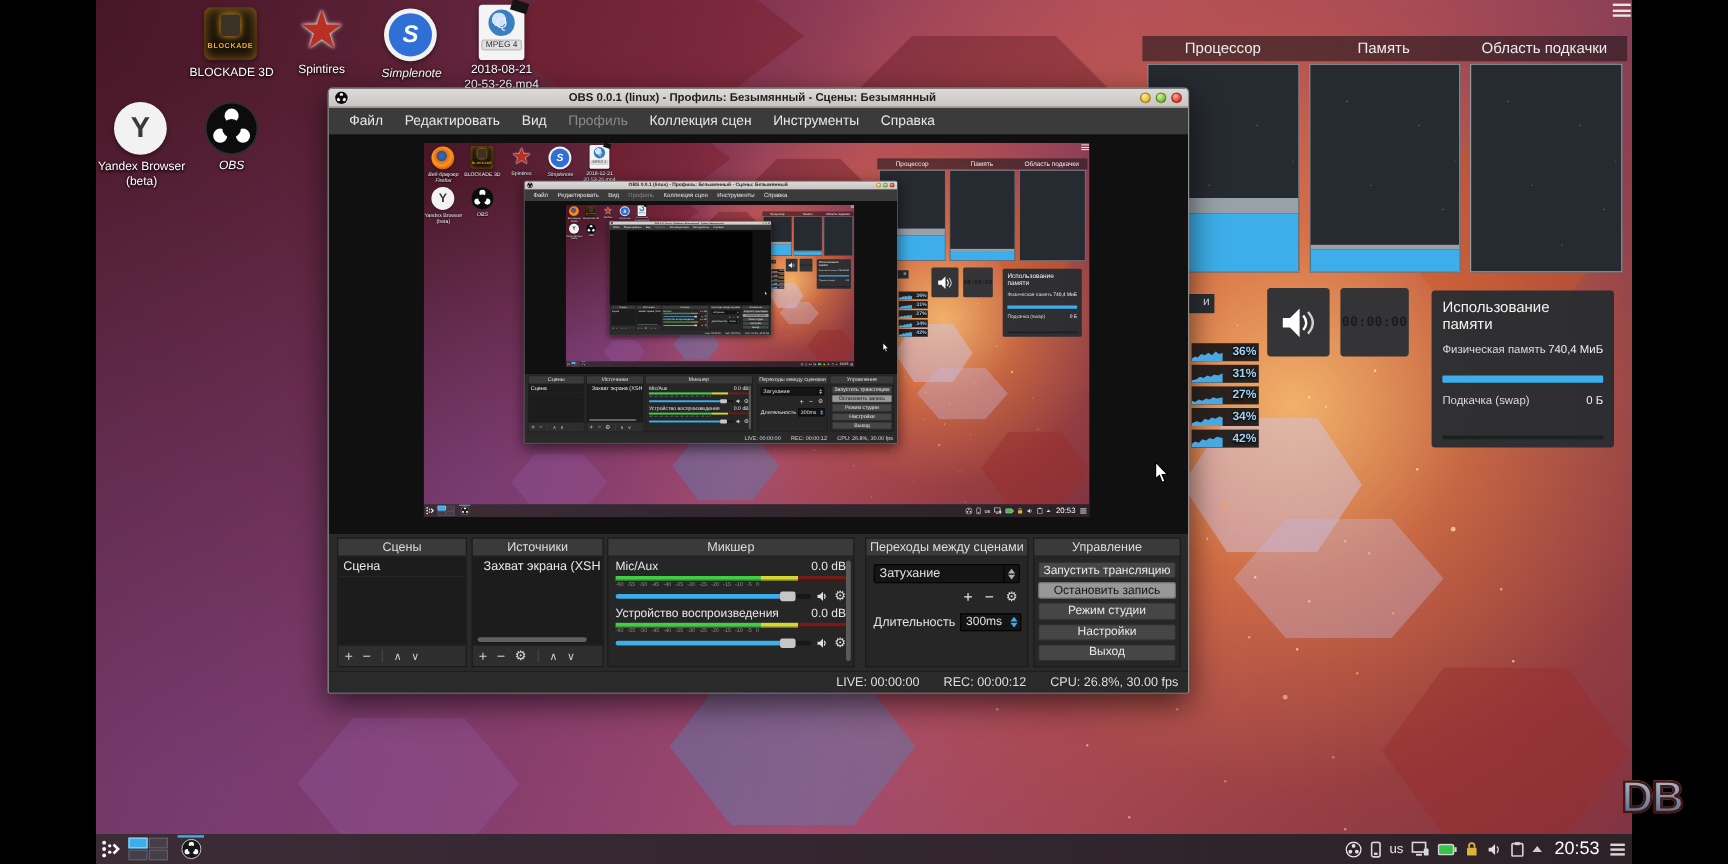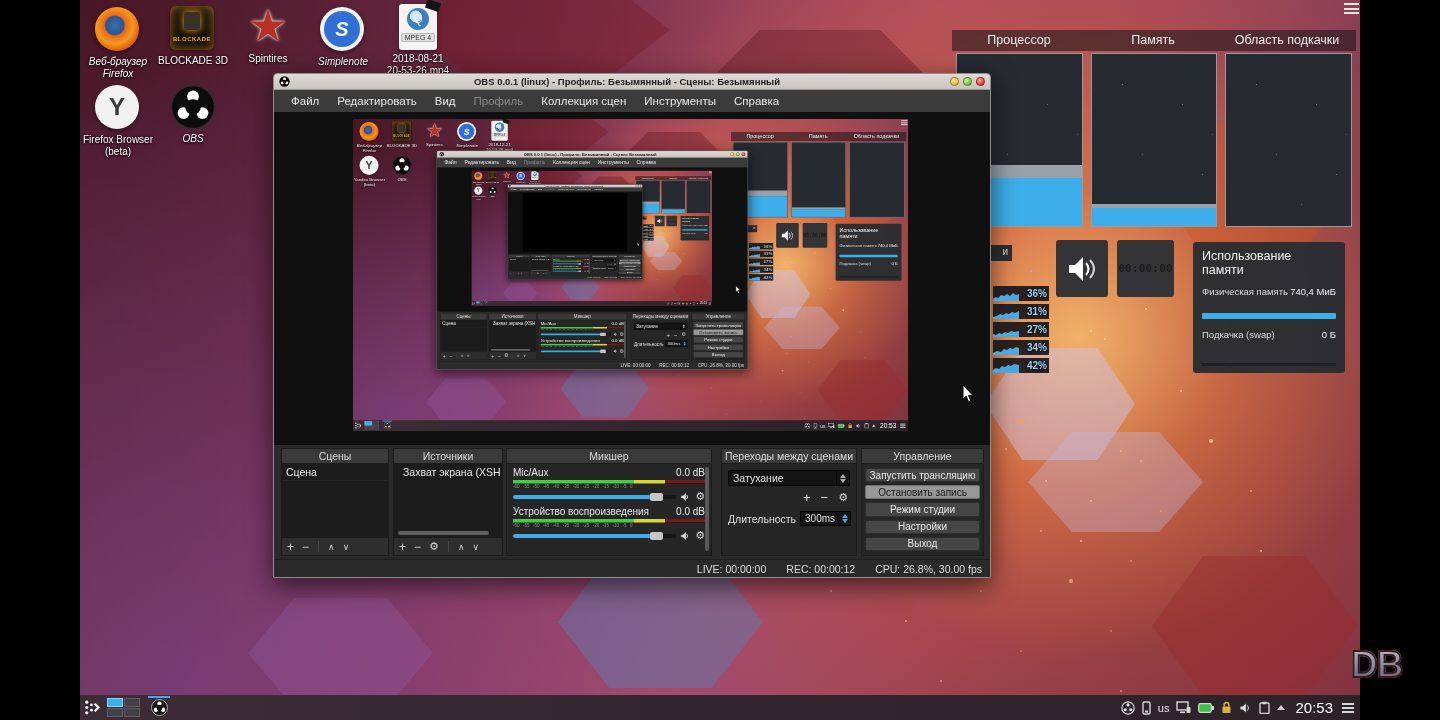--- a/index.html
+++ b/index.html
@@ -206,27 +206,20 @@
       <div class="hex" style="left:1075px;top:125px;width:195px;height:130px;background:rgba(205,85,35,.4)"></div>
       <div class="hex" style="left:905px;top:348px;width:150px;height:112px;background:rgba(208,194,226,.5)"></div>
       <div class="hex" style="left:948px;top:432px;width:175px;height:100px;background:rgba(196,182,216,.38)"></div>
       <div class="hex" style="left:478px;top:556px;width:205px;height:132px;background:rgba(100,120,170,.5)"></div>
       <div class="hex" style="left:168px;top:598px;width:185px;height:110px;background:rgba(145,90,160,.35)"></div>
       <div class="hex" style="left:1072px;top:556px;width:205px;height:140px;background:rgba(150,45,45,.45)"></div>
       <div class="sparks" style="left:1010px;top:330px;"></div>
       <div class="sparks" style="left:870px;top:470px; opacity:.6;"></div>
     </div>
 
-    <div class="icon-cell" style="left:1px;top:6px;">
-      <div class="icon-art">
-          <div class="art-firefox"></div>
-        </div>
-      <div class="icon-label it">Веб-браузер
-Firefox</div>
-    </div>
     <div class="icon-cell" style="left:76px;top:6px;">
       <div class="icon-art">
         <div class="art-blockade">
             <div class="bl-fig"></div>
             <div class="bl-text">BLOCKADE</div>
           </div>
       </div>
       <div class="icon-label">BLOCKADE 3D</div>
     </div>
     <div class="icon-cell" style="left:151px;top:4px;">
@@ -251,21 +244,21 @@
       </div>
       <div class="icon-label">2018-08-21
 20-53-26.mp4</div>
     </div>
     <div class="icon-cell" style="left:1px;top:84px;">
       <div class="icon-art">
         <div class="art-circle-white">
             <span class="art-yandex-y">Y</span>
           </div>
       </div>
-      <div class="icon-label">Firefox Browser
+      <div class="icon-label">Yandex Browser
 (beta)</div>
     </div>
     <div class="icon-cell" style="left:76px;top:84px;">
       <div class="icon-art">
         <svg class="obs-logo-svg" width="46" height="46" viewBox="0 0 32 32">
             <circle cx="16" cy="16" r="15" fill="#0c0c0c" stroke="#2e2e2e"></circle>
             <circle cx="16" cy="8.6" r="4.1" fill="#fff"></circle>
             <circle cx="9.4" cy="20.2" r="4.1" fill="#fff"></circle>
             <circle cx="22.6" cy="20.2" r="4.1" fill="#fff"></circle>
             <circle cx="16" cy="16" r="5.4" fill="#0c0c0c"></circle>

